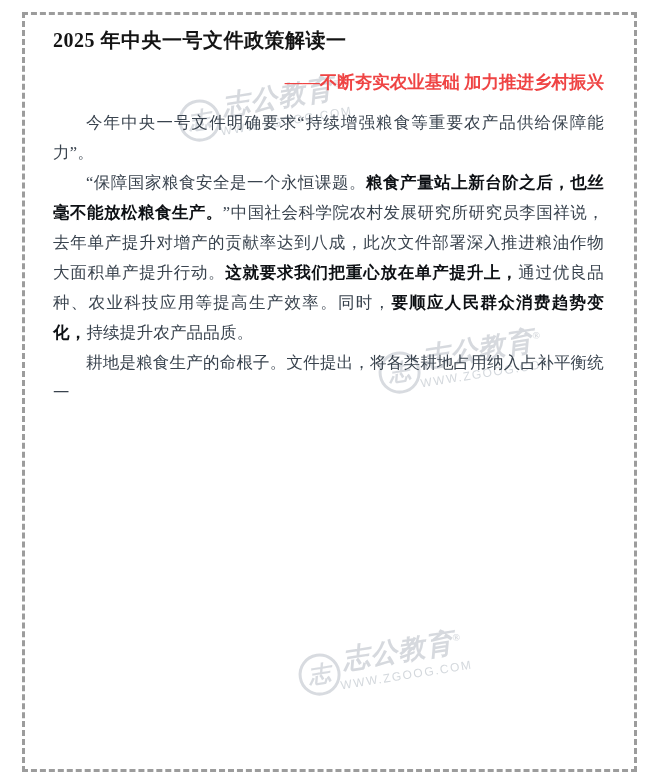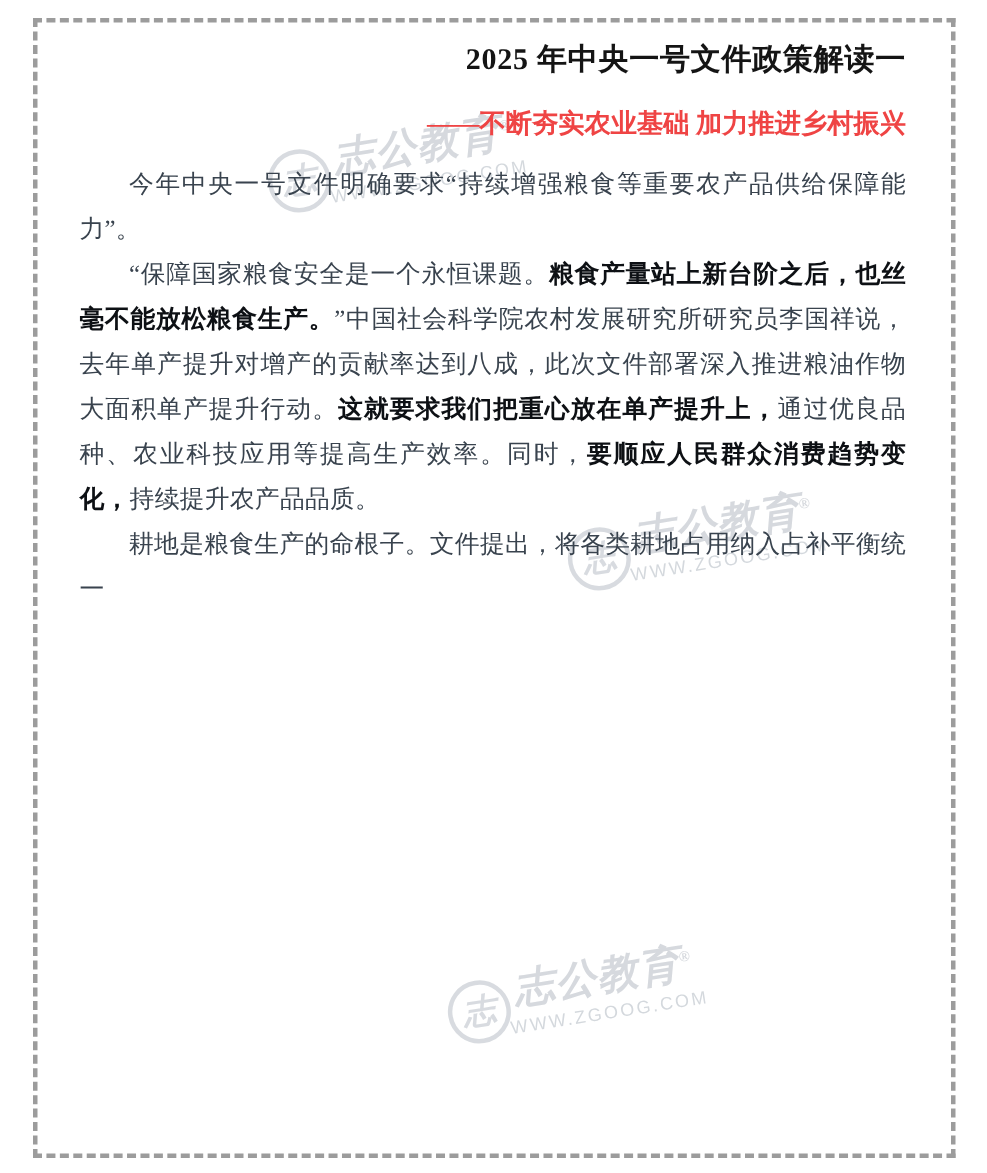--- a/index.html
+++ b/index.html
@@ -20,21 +20,21 @@
     top: 12px;
     width: 615px;
     height: 760px;
     border: 3px dashed #9c9c9c;
     box-sizing: border-box;
     padding: 0 30px 0 28px;
     z-index: 2;
   }
   h1.doc-title {
     margin: 12px 0 0 0;
-    text-align: right;
+    text-align: left;
     font-size: 20px;
     line-height: 26px;
     font-weight: bold;
     color: #141414;
     letter-spacing: 0.5px;
   }
   h2.doc-subtitle {
     margin: 17px 0 0 0;
     text-align: right;
     font-size: 17.5px;

